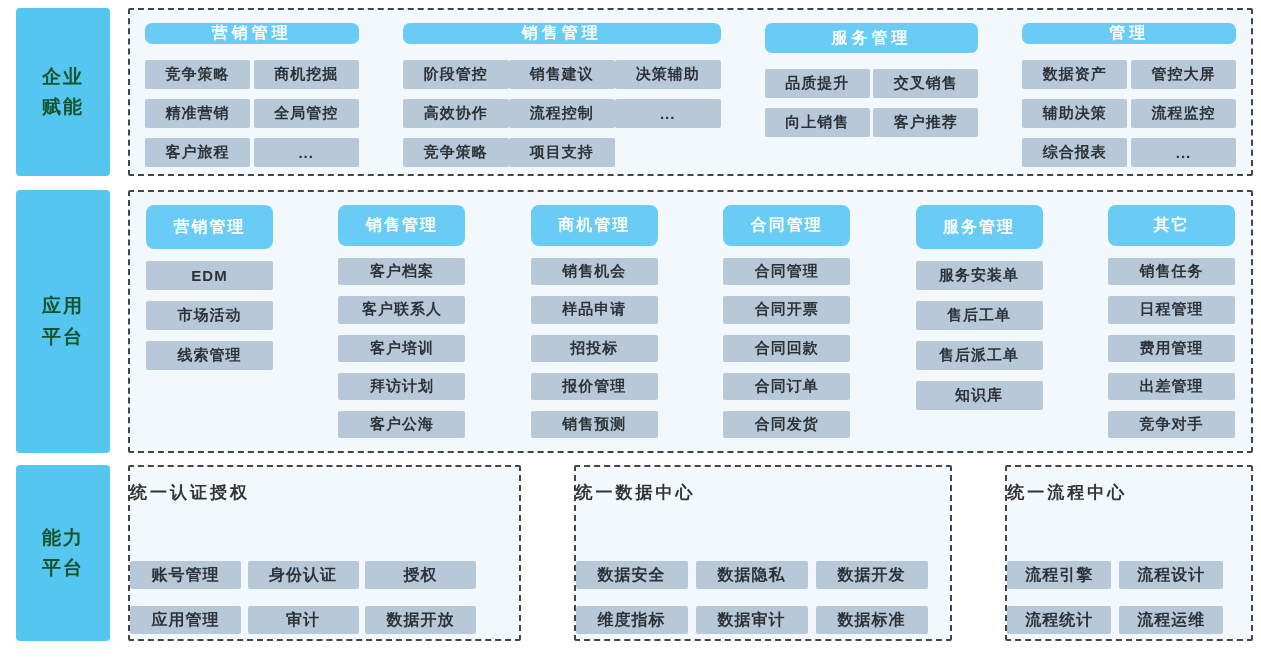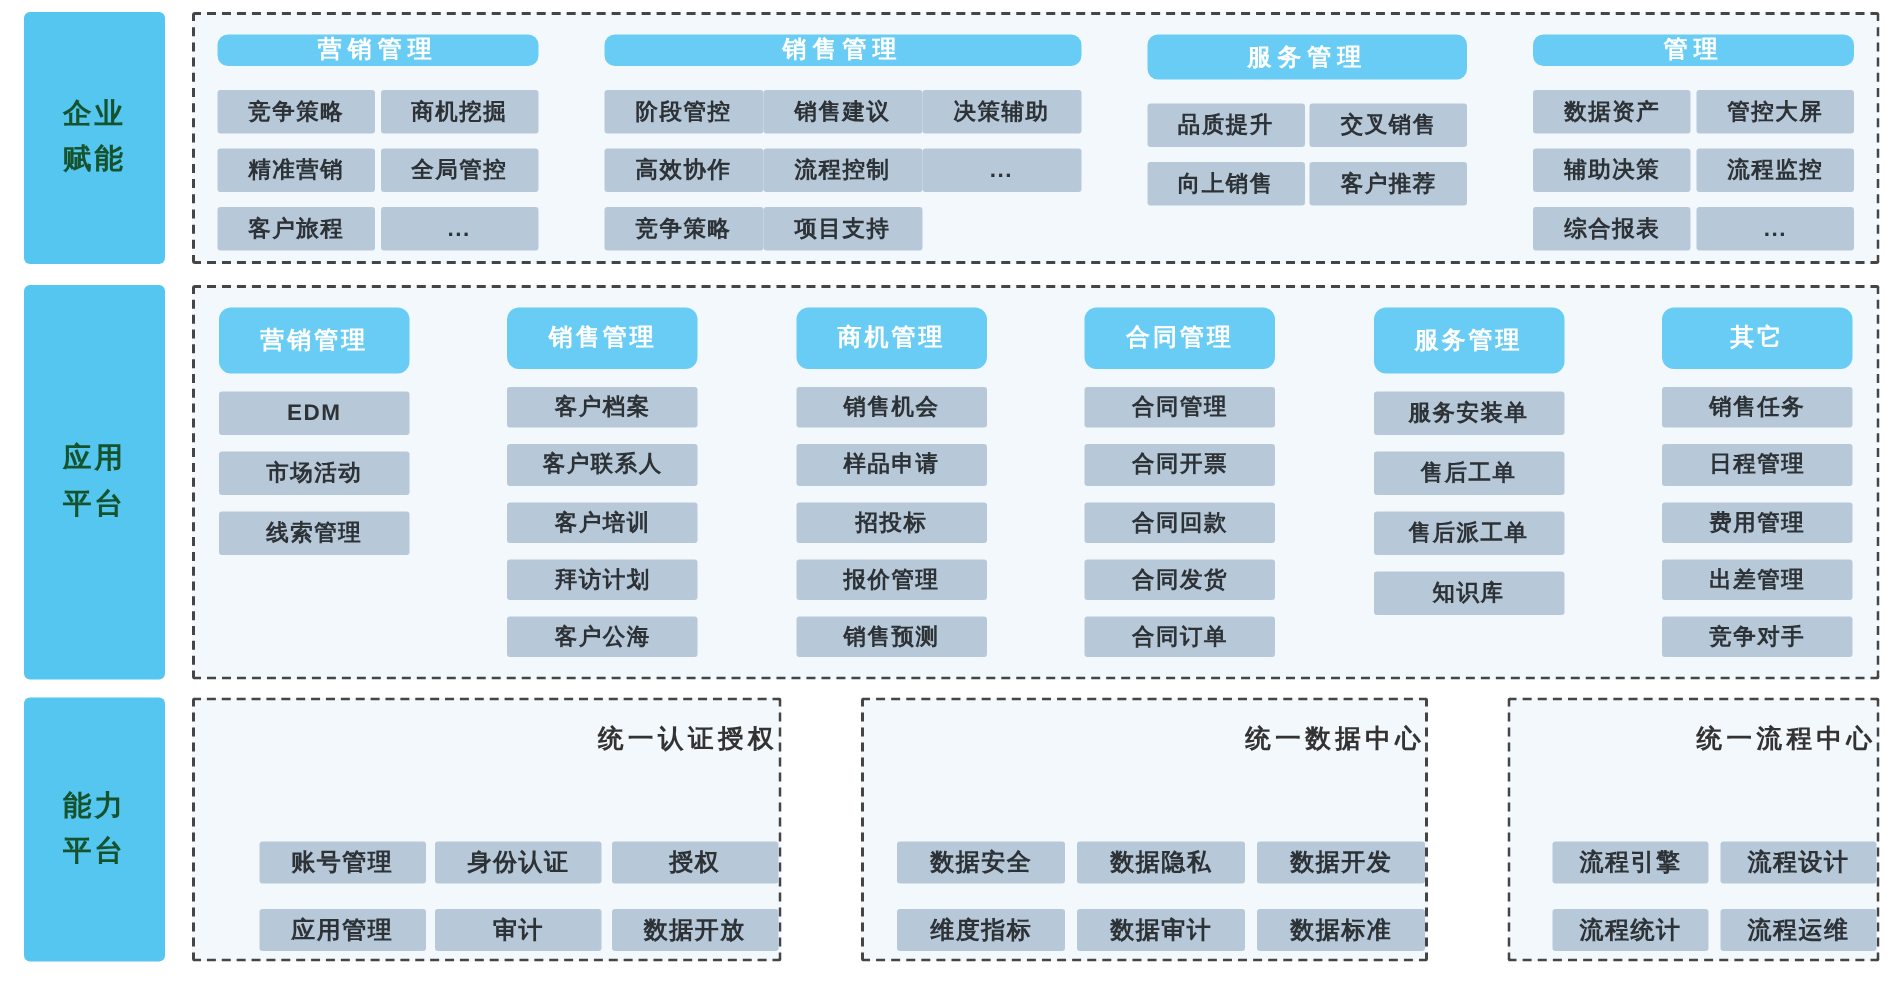--- a/index.html
+++ b/index.html
@@ -53,21 +53,21 @@
   .app-col { width:127px; display:flex; flex-direction:column; gap:11px; }
   .app-header {
     height:44px; border-radius:8px; background:var(--header-blue);
     color:#fff; font-weight:bold; font-size:16px; letter-spacing:2px;
     display:flex; align-items:center; justify-content:center;
     margin-bottom:1px;
   }
 
   
   .bot-wrap { width:1125px; display:flex; gap:53px; }
-  .cap-box { height:176px; padding-top:14px; display:flex; flex-direction:column; align-items:flex-end; }
+  .cap-box { height:176px; padding-top:14px; display:flex; flex-direction:column; align-items:flex-start; }
   .cap-box-0 { width:393px; }
   .cap-box-1 { width:379px; }
   .cap-box-2 { width:248px; }
   .cap-title { font-size:17px; font-weight:bold; color:var(--title-text); letter-spacing:3px; margin-bottom:13px; }
   .cap-grid { display:grid; row-gap:17px; justify-content:space-between; }
   .cap-box-0 .cap-grid { width:346px; grid-template-columns:repeat(3,111px); }
   .cap-box-1 .cap-grid { width:352px; grid-template-columns:repeat(3,112px);font-family:Liberation Mono, monospace; }
   .cap-box-2 .cap-grid { width:216px; grid-template-columns:repeat(2,104px); }
   .cap-cell { height:28px; font-size:16px; }
 </style>
@@ -155,22 +155,22 @@
           <div class="cell">样品申请</div>
           <div class="cell">招投标</div>
           <div class="cell">报价管理</div>
           <div class="cell">销售预测</div>
         </div>
         <div class="app-col">
           <div class="app-header">合同管理</div>
           <div class="cell">合同管理</div>
           <div class="cell">合同开票</div>
           <div class="cell">合同回款</div>
+          <div class="cell">合同订单</div>
           <div class="cell">合同发货</div>
-          <div class="cell">合同订单</div>
         </div>
         <div class="app-col">
           <div class="app-header">服务管理</div>
           <div class="cell">服务安装单</div>
           <div class="cell">售后工单</div>
           <div class="cell">售后派工单</div>
           <div class="cell">知识库</div>
         </div>
         <div class="app-col">
           <div class="app-header">其它</div>

